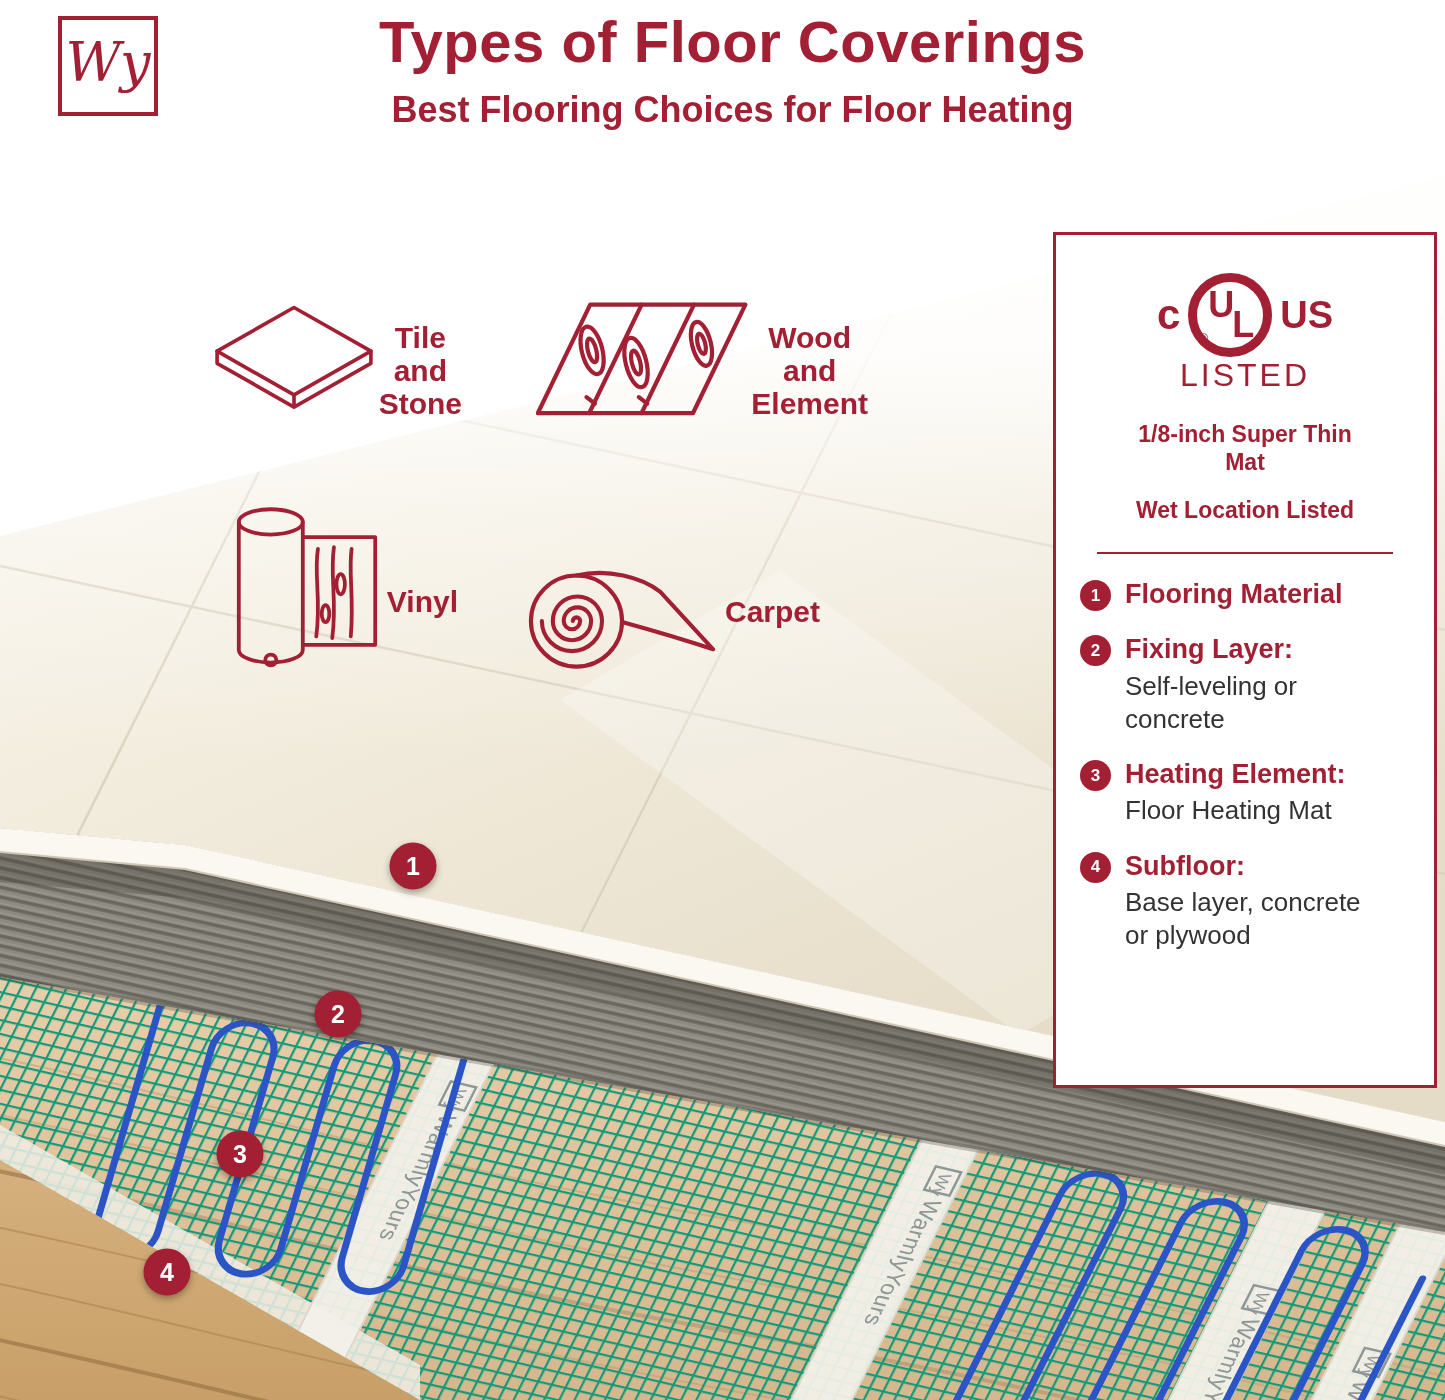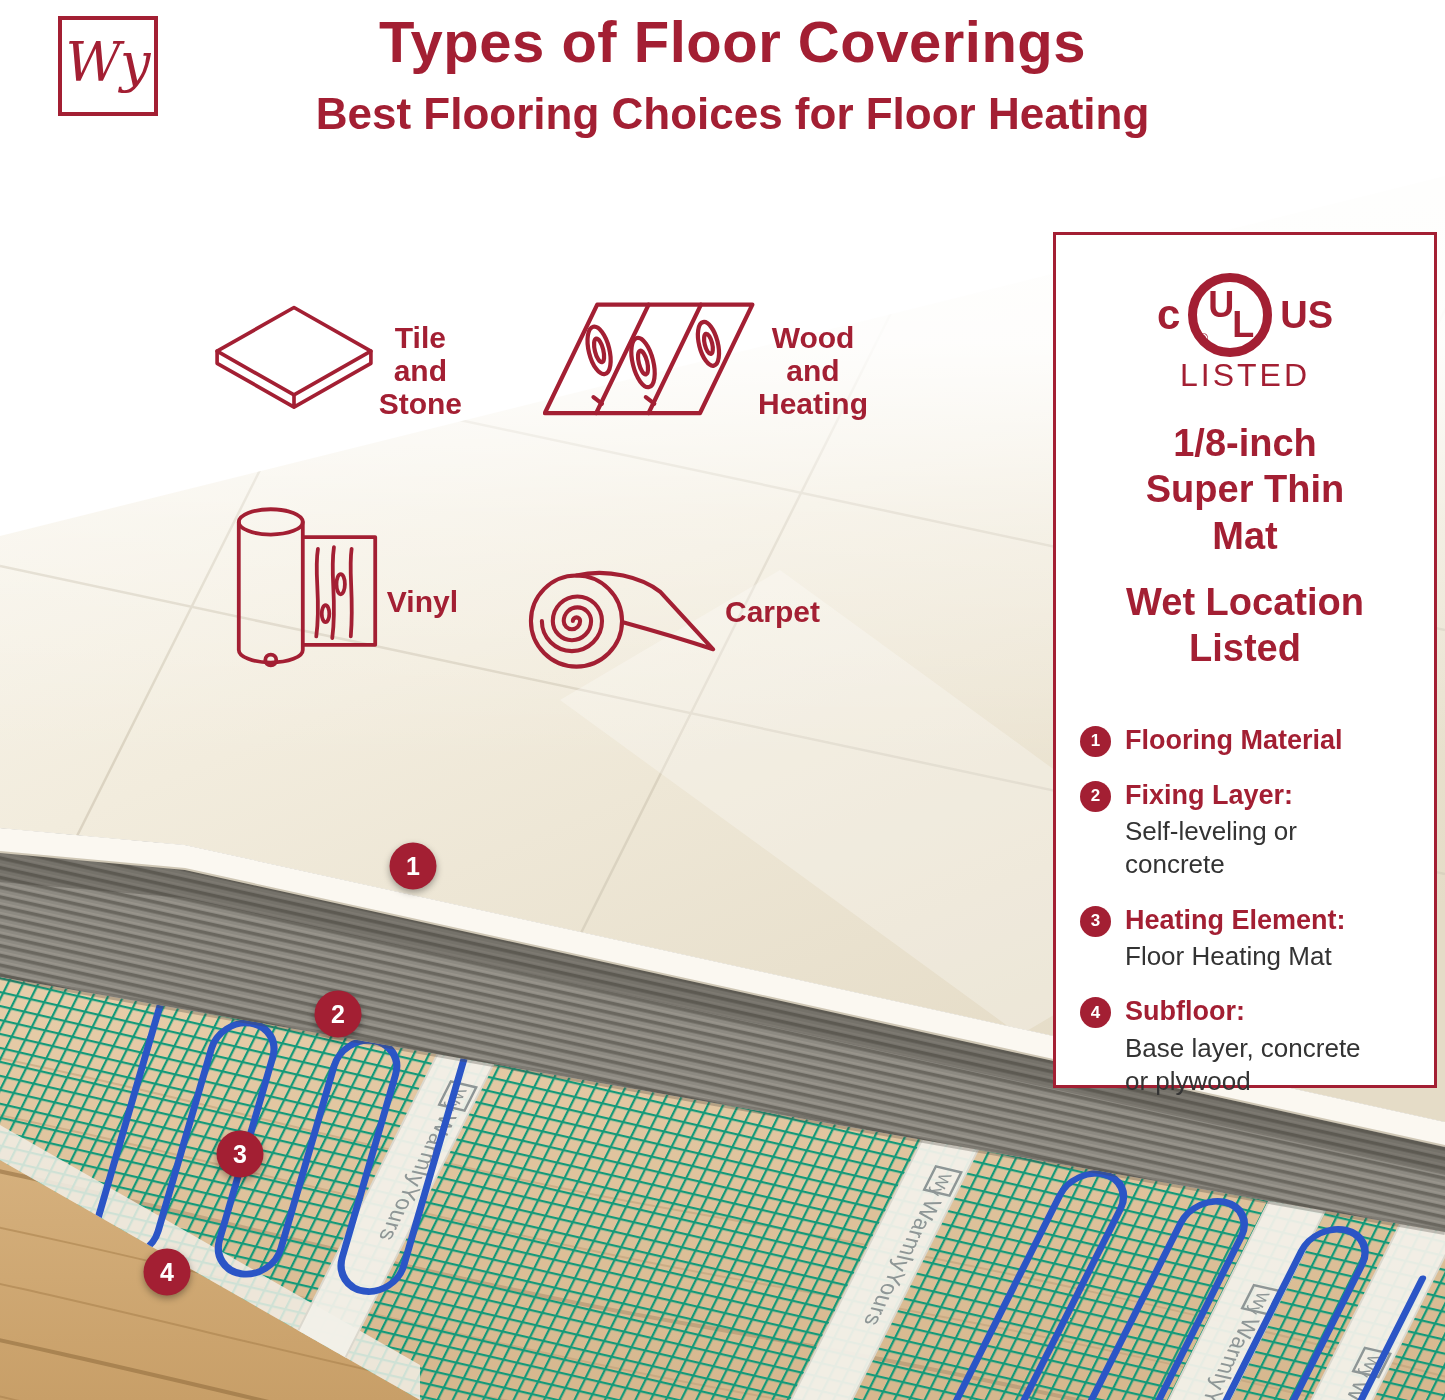--- a/index.html
+++ b/index.html
@@ -8,21 +8,21 @@
           font-family:"Liberation Sans",sans-serif;}
   .scene{position:absolute;left:0;top:0;z-index:0;}
 
   
   .brand-logo{position:absolute;left:58px;top:16px;width:92px;height:92px;border:4px solid var(--accent);
               display:flex;align-items:center;justify-content:center;z-index:2;background:#fff;}
   .brand-logo-text{font-family:"DejaVu Serif",serif;font-style:italic;font-size:54px;color:var(--accent);
               transform:translateY(-4px);}
   .header{position:absolute;left:0;right:0;top:8px;text-align:center;padding-left:20px;z-index:2;}
   .header h1{margin:0;font-size:58px;font-weight:bold;color:var(--accent);letter-spacing:0.5px;}
-  .header h2{margin:14px 0 0 0;font-size:44px;font-weight:bold;color:var(--accent);}
+  .header h2{margin:14px 0 0 0;font-size:36px;font-weight:bold;color:var(--accent);}
 
   
   .flooring-item{position:absolute;display:flex;flex-direction:row;align-items:center;
                  justify-content:flex-end;z-index:2;}
   .flooring-item .icon{display:block;}
   .flooring-label{margin-top:16px;font-size:30px;font-weight:bold;color:var(--accent);text-align:center;line-height:1.1;}
   .fi-tile{left:252px;top:282px;width:210px;height:160px;}
   .fi-wood{left:548px;top:282px;width:320px;height:160px;}
   .fi-vinyl{left:258px;top:478px;width:200px;height:230px;}
   .fi-carpet{left:585px;top:498px;width:235px;height:210px;}
@@ -39,21 +39,21 @@
          display:flex;flex-direction:column;align-items:center;padding-top:38px;}
   .ul-mark{display:flex;flex-direction:column;align-items:center;color:var(--accent);}
   .ul-row{display:flex;align-items:center;gap:8px;}
   .ul-c{font-size:42px;font-weight:bold;}
   .ul-us{font-size:38px;font-weight:bold;}
   .ul-circle{position:relative;width:84px;height:84px;border:9px solid var(--accent);border-radius:50%;box-sizing:border-box;}
   .ul-u{position:absolute;left:11px;top:2px;font-size:36px;font-weight:bold;}
   .ul-l{position:absolute;left:35px;top:22px;font-size:36px;font-weight:bold;}
   .ul-r{position:absolute;left:2px;bottom:2px;font-size:12px;}
   .ul-listed{font-size:32px;font-weight:normal;letter-spacing:3px;}
-  .panel-feature{margin-top:26px;font-size:38px;font-weight:bold;color:var(--accent);
+  .panel-feature{margin-top:26px;font-size:23px;font-weight:bold;color:var(--accent);
                  text-align:center;line-height:1.22;width:250px;}
   .panel-feature + .panel-feature{margin-top:20px;}
   .panel-divider{width:296px;height:2px;background:var(--accent);margin-top:28px;}
   .legend{margin-top:24px;width:330px;display:flex;flex-direction:column;gap:22px;}
   .legend-item{display:flex;gap:14px;align-items:flex-start;}
   .legend-num{flex:0 0 31px;width:31px;height:31px;border-radius:50%;background:var(--accent);color:#fff;
               font-size:17px;font-weight:bold;display:flex;align-items:center;justify-content:center;margin-top:2px;}
   .legend-text{width:260px;}
   .legend-title{font-size:27px;font-weight:bold;color:var(--accent);line-height:1.2;}
   .legend-desc{font-size:26px;color:#333;line-height:1.28;margin-top:4px;}
@@ -236,21 +236,21 @@
         <path d="M113,6 L57,122 M169,6 L113,122"></path>
         <ellipse cx="60" cy="55" rx="11" ry="26" transform="rotate(-14 60 55)"></ellipse>
         <ellipse cx="60" cy="55" rx="4.5" ry="13" transform="rotate(-14 60 55)"></ellipse>
         <ellipse cx="107" cy="68" rx="11" ry="27" transform="rotate(-14 107 68)"></ellipse>
         <ellipse cx="107" cy="68" rx="4.5" ry="13" transform="rotate(-14 107 68)"></ellipse>
         <ellipse cx="177" cy="48" rx="10" ry="24" transform="rotate(-14 177 48)"></ellipse>
         <ellipse cx="177" cy="48" rx="4" ry="11" transform="rotate(-14 177 48)"></ellipse>
         <path d="M63,112 l-9,-7 M119,112 l-9,-7"></path>
       </svg>
     </span>
-    <div class="flooring-label">Wood and Heating</div>
+    <div class="flooring-label">Wood and Element</div>
   </div>
 
   <div class="flooring-item fi-carpet">
     <span class="icon">
       <svg width="205" viewBox="0 0 225 180" fill="none" stroke="#A31F33" stroke-width="4.5" stroke-linejoin="round" stroke-linecap="round">
         <circle cx="62" cy="112" r="50"></circle>
         <path d="M58,112 a4,4 0 0 1 8,0 a9,9 0 0 1 -18,0 a15,15 0 0 1 30,0 a21,21 0 0 1 -42,0 a27,27 0 0 1 54,0 a33,33 0 0 1 -66,0"></path>
         <path d="M62,62 C96,54 134,64 154,80 L212,143 C182,133 152,124 112,113"></path>
       </svg>
     </span>

